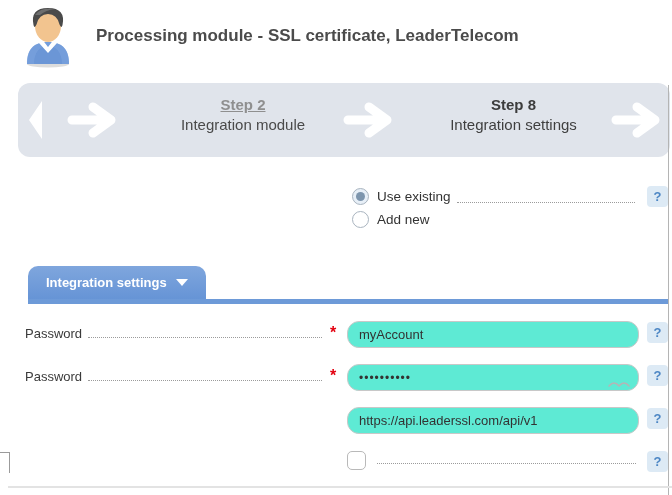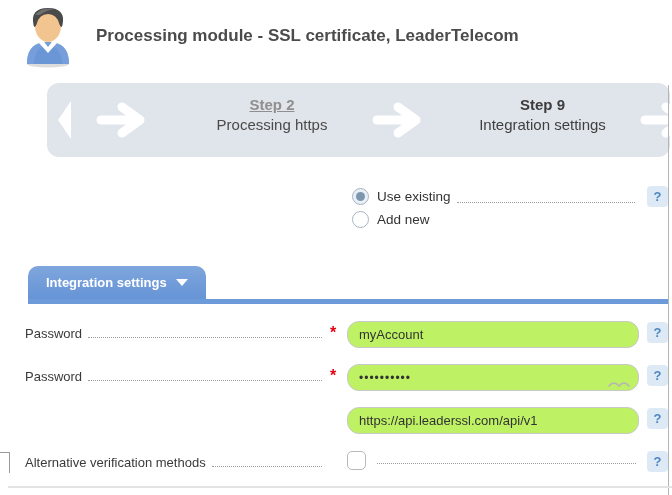--- a/index.html
+++ b/index.html
@@ -8,21 +8,21 @@
     background:#ffffff;font-family:"Liberation Sans",sans-serif;
     -webkit-font-smoothing:antialiased;
   }
   
   .header{position:absolute;left:0;top:0;width:620px;height:78px;display:flex;align-items:center;}
   .avatar{position:absolute;left:22px;top:6px;width:52px;height:62px;}
   .title{position:absolute;left:96px;top:26px;font-size:17px;font-weight:bold;color:#4b4b4b;}
   
   .stepbar{
     position:absolute;left:18px;top:83px;right:2px;height:74px;
-    background:#e0e4eb;border-radius:12px;margin-left:29px;
+    background:#e0e4eb;border-radius:12px;
   }
   .stepbar .chev{position:absolute;left:8px;top:17px;}
   .arrow{position:absolute;top:17px;width:56px;height:40px;}
   .arrow1{left:48px;} .arrow2{left:324px;} .arrow3{left:592px;}
   .stepblock{position:absolute;top:12px;text-align:center;line-height:20px;}
   .step-prev{left:135px;width:180px;}
   .step-cur{left:398px;width:195px;}
   .step-num{font-size:15px;font-weight:bold;color:#3c3c3c;}
   .step-num.prev{color:#8f8f8f;text-decoration:underline;}
   .step-sub{font-size:15px;color:#3f3f3f;}
@@ -60,21 +60,21 @@
   .tab-caret{width:0;height:0;border-left:6px solid transparent;border-right:6px solid transparent;border-top:7px solid #fff;}
   .tab-underline{position:absolute;left:28px;right:3px;top:299px;height:5px;background:#6d9ad8;}
   
   .frow{position:absolute;left:25px;right:4px;height:28px;}
   .row-user{top:321px;} .row-pass{top:364px;} .row-api{top:407px;} .row-alt{top:450px;}
   .star{position:absolute;left:305px;top:3px;color:#e3000f;font-weight:bold;font-size:16px;}
   .input-wrap{position:absolute;left:322px;top:0;width:292px;height:27px;}
   .tinput{
     box-sizing:border-box;width:100%;height:27px;border:1px solid #c8c8c8;border-radius:12px;
     padding:0 11px;font-size:13px;color:#333;font-family:"Liberation Sans",sans-serif;outline:none;
-    background:#bef264;
+    background:#5eead4;
   }
   .pass-val{letter-spacing:1px;font-size:12px;}
   .eye{position:absolute;right:9px;top:10px;}
   .checkbox{
     position:absolute;left:322px;top:1px;width:19px;height:19px;box-sizing:border-box;
     border:1px solid #b9b9b9;border-radius:5px;background:#fff;cursor:pointer;
   }
   .alt-leader{position:absolute;left:352px;right:32px;top:12px;border-bottom:1px dotted #9b9b9b;height:1px;}
   
   .right-border{position:absolute;left:668px;top:85px;width:1px;height:410px;background:#b4b4b4;}
@@ -105,29 +105,29 @@
         <polygon points="16,1 3,20 16,39" fill="#ffffff"></polygon>
       </svg>
   </span>
   <span class="arrow arrow1">
     <svg width="56" height="40" viewBox="0 0 56 40">
         <path d="M6 20 H34 M27 7 L45 20 L27 33" stroke="#fff" stroke-width="9" fill="none" stroke-linecap="round" stroke-linejoin="round"></path>
       </svg>
   </span>
   <div class="stepblock step-prev">
     <div class="step-num prev">Step 2</div>
-    <div class="step-sub prev">Processing https</div>
+    <div class="step-sub prev">Integration module</div>
   </div>
   <span class="arrow arrow2">
     <svg width="56" height="40" viewBox="0 0 56 40">
         <path d="M6 20 H34 M27 7 L45 20 L27 33" stroke="#fff" stroke-width="9" fill="none" stroke-linecap="round" stroke-linejoin="round"></path>
       </svg>
   </span>
   <div class="stepblock step-cur">
-    <div class="step-num">Step 9</div>
+    <div class="step-num">Step 8</div>
     <div class="step-sub">Integration settings</div>
   </div>
   <span class="arrow arrow3">
     <svg width="56" height="40" viewBox="0 0 56 40">
         <path d="M6 20 H34 M27 7 L45 20 L27 33" stroke="#fff" stroke-width="9" fill="none" stroke-linecap="round" stroke-linejoin="round"></path>
       </svg>
   </span>
 </div>
 
 <div class="client-row">
@@ -181,24 +181,20 @@
 </div>
 
 <div class="frow row-api">
   <div class="input-wrap">
     <input class="tinput" type="text" value="https://api.leaderssl.com/api/v1" style="">
   </div>
   <div class="helpbox">?</div>
 </div>
 
 <div class="frow row-alt">
-  <div class="lblbox">
-    <span class="flabel">Alternative verification methods</span>
-    <span class="leader"></span>
-  </div>
   <span class="checkbox"></span>
   <span class="alt-leader"></span>
   <div class="helpbox">?</div>
 </div>
 
 <div class="right-border"></div>
 <div class="bottom-divider"></div>
 <div class="clipped-corner"></div>
 
 </body></html>

